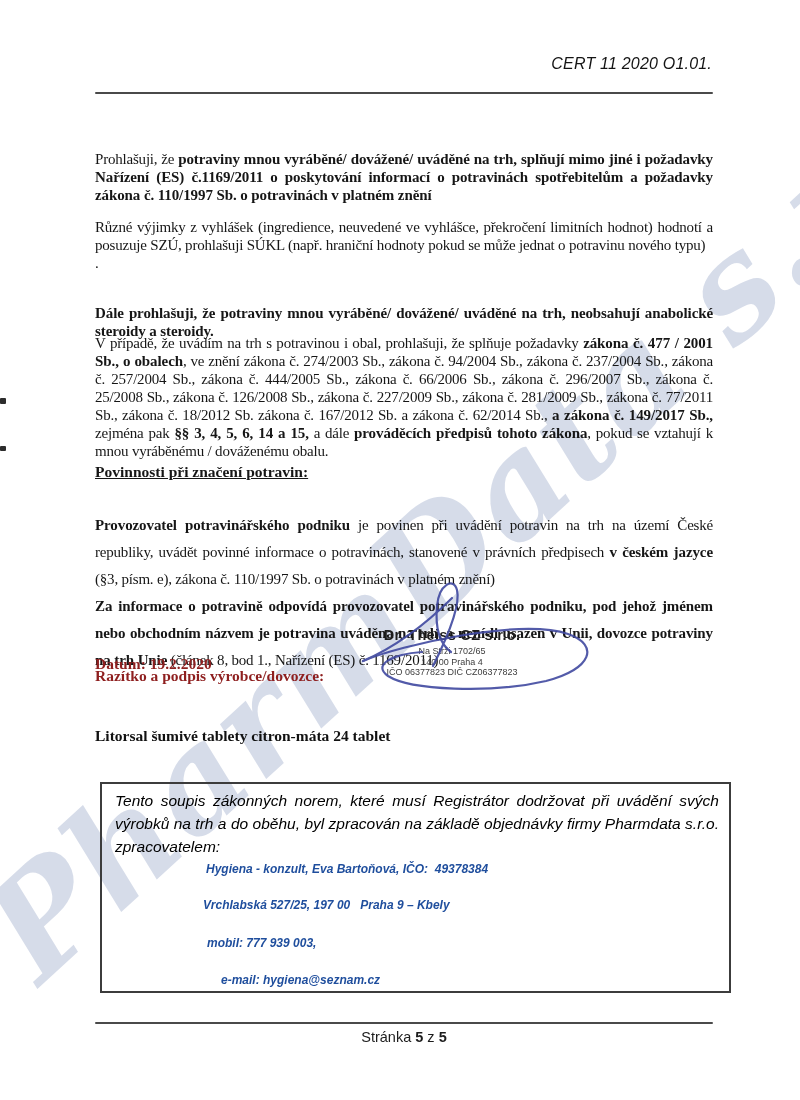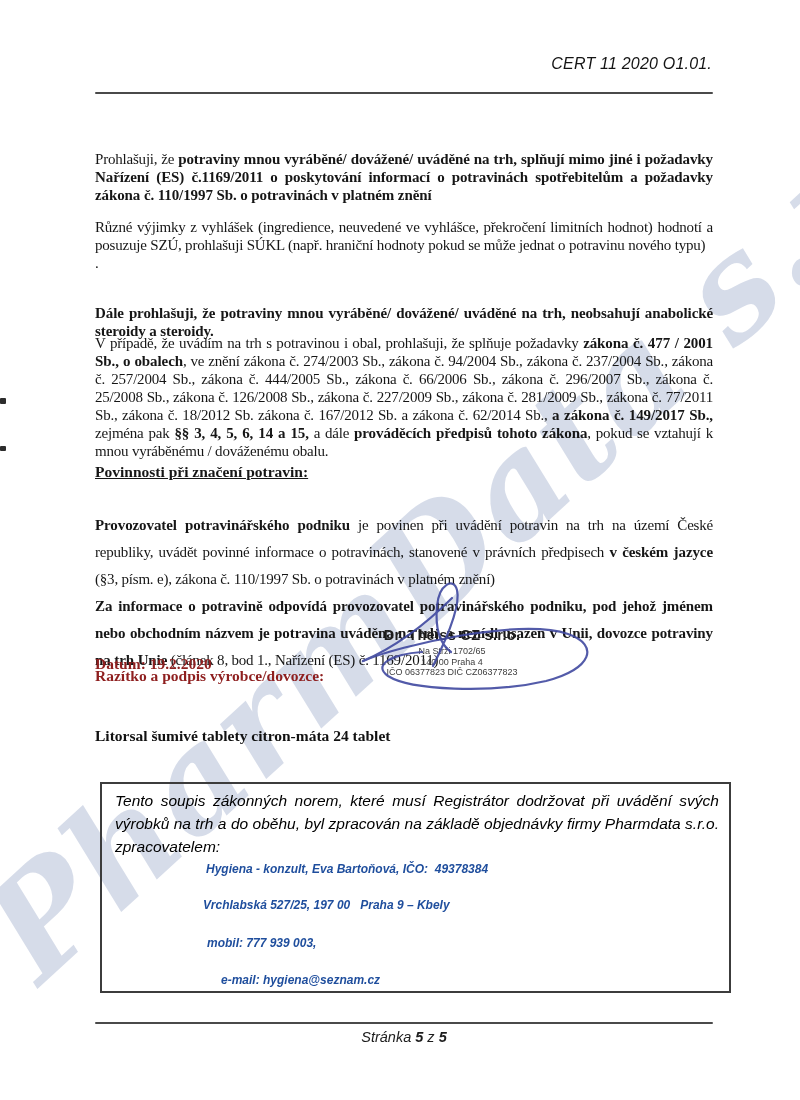--- a/index.html
+++ b/index.html
@@ -43,21 +43,21 @@
   .bluebox{left:100px;top:782px;width:631px;height:211px;border:2px solid #3c3c3c;
            box-sizing:border-box;background:transparent;}
   .boxtext{font-family:"Liberation Sans",sans-serif;font-style:italic;}
   .box-intro{left:115px;top:789px;width:604px;font-size:15.5px;line-height:23px;
              text-align:justify;}
   .box-line{font-weight:bold;font-size:12px;white-space:pre-wrap;font-style:italic;}
   .bl0{left:206px;top:862px;} .bl1{left:203px;top:898px;}
   .bl2{left:207px;top:936px;} .bl3{left:221px;top:973px;}
   
   .footer{top:1029px;left:95px;width:618px;text-align:center;
-          font-family:"Liberation Sans",sans-serif;font-size:14.5px;color:#1c1c1c;font-style:italic;}
+          font-family:"Liberation Sans",sans-serif;font-size:14.5px;color:#1c1c1c;}
   
   .artifact{left:0;width:6px;height:6px;background:#2c2c2c;border-radius:1px;}
   .a1{top:398px;} .a2{top:446px;height:5px;}
 </style>
 </head>
 <body>
 
 <div class="page">
 
   <div class="abs watermark">PharmData s.r.o.</div>

